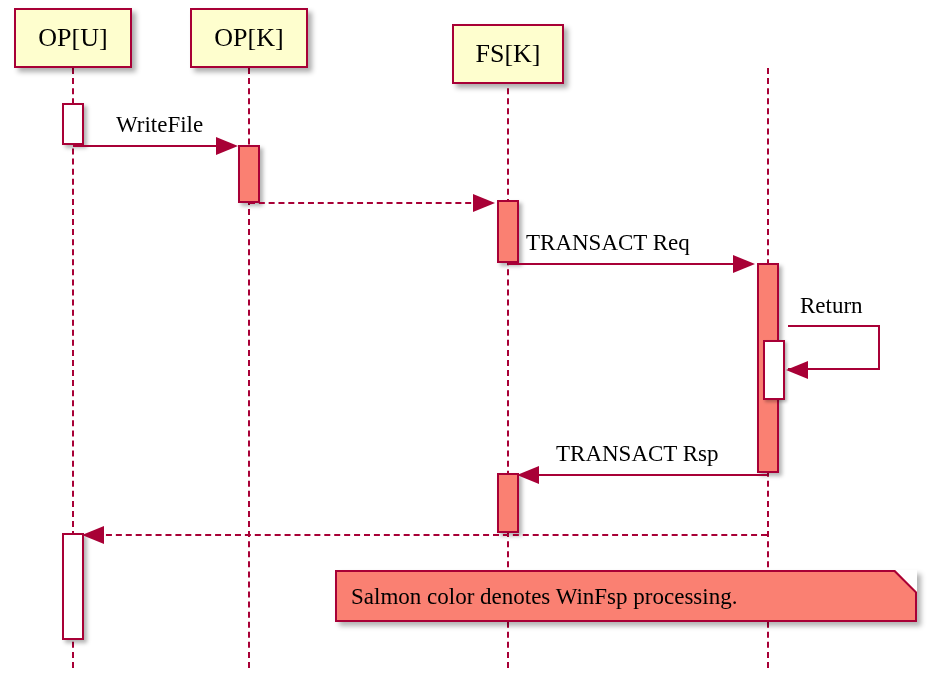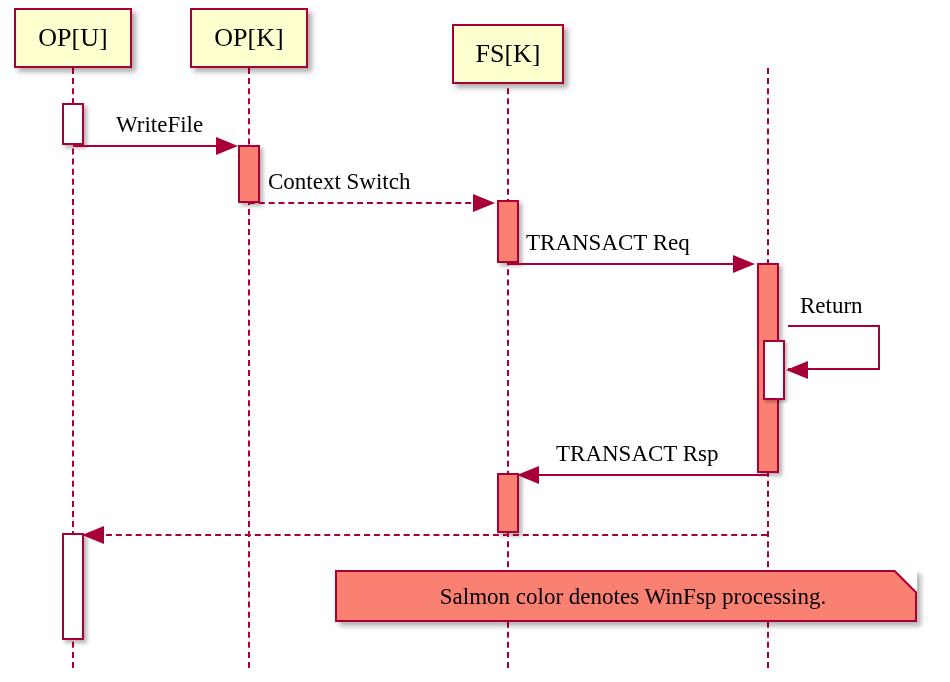--- a/index.html
+++ b/index.html
@@ -165,36 +165,35 @@
   <div class="activation salmon" style="left:497px; top:473px; height:60px;"></div>
 
   <div class="activation white" style="left:62px; top:533px; height:107px;"></div>
 
   <div class="msg-line" style="left:73px; top:145px; width:148px;"></div>
   <div class="arrowhead right" style="left:216px; top:137px;"></div>
   <div class="msg-label" style="left:92px; top:113px;margin-left:24px;">WriteFile</div>
 
   <div class="msg-line dotted" style="left:249px; top:202px; width:232px;"></div>
   <div class="arrowhead right" style="left:473px; top:194px;"></div>
-  <div class="msg-label" style="left:268px; top:170px;">Context Switch</div>
 
   <div class="msg-line" style="left:508px; top:263px; width:233px;"></div>
   <div class="arrowhead right" style="left:733px; top:255px;"></div>
   <div class="msg-label" style="left:526px; top:231px;">TRANSACT Req</div>
 
   <div class="self-msg" style="left:788px; top:325px; width:92px; height:45px;"></div>
   <div class="arrowhead left" style="left:786px; top:361px; z-index:6;"></div>
   <div class="msg-label" style="left:800px; top:294px;">Return</div>
 
   <div class="msg-line" style="left:530px; top:474px; width:237px;"></div>
   <div class="arrowhead left" style="left:517px; top:466px;"></div>
   <div class="msg-label" style="left:556px; top:442px;">TRANSACT Rsp</div>
 
   <div class="msg-line dotted" style="left:96px; top:534px; width:671px;"></div>
   <div class="arrowhead left" style="left:82px; top:526px;"></div>
 
-  <div class="note" style="left:335px; top:570px; width:582px; height:52px;justify-content:center;">
+  <div class="note" style="left:335px; top:570px; width:582px; height:52px;">
     <span>Salmon color denotes WinFsp processing.</span>
   </div>
   <div class="note-fold" style="left:895px; top:570px;"></div>
   <div class="note-fold-line" style="left:895px; top:570px;"></div>
 
 </div>
 
 </body></html>

